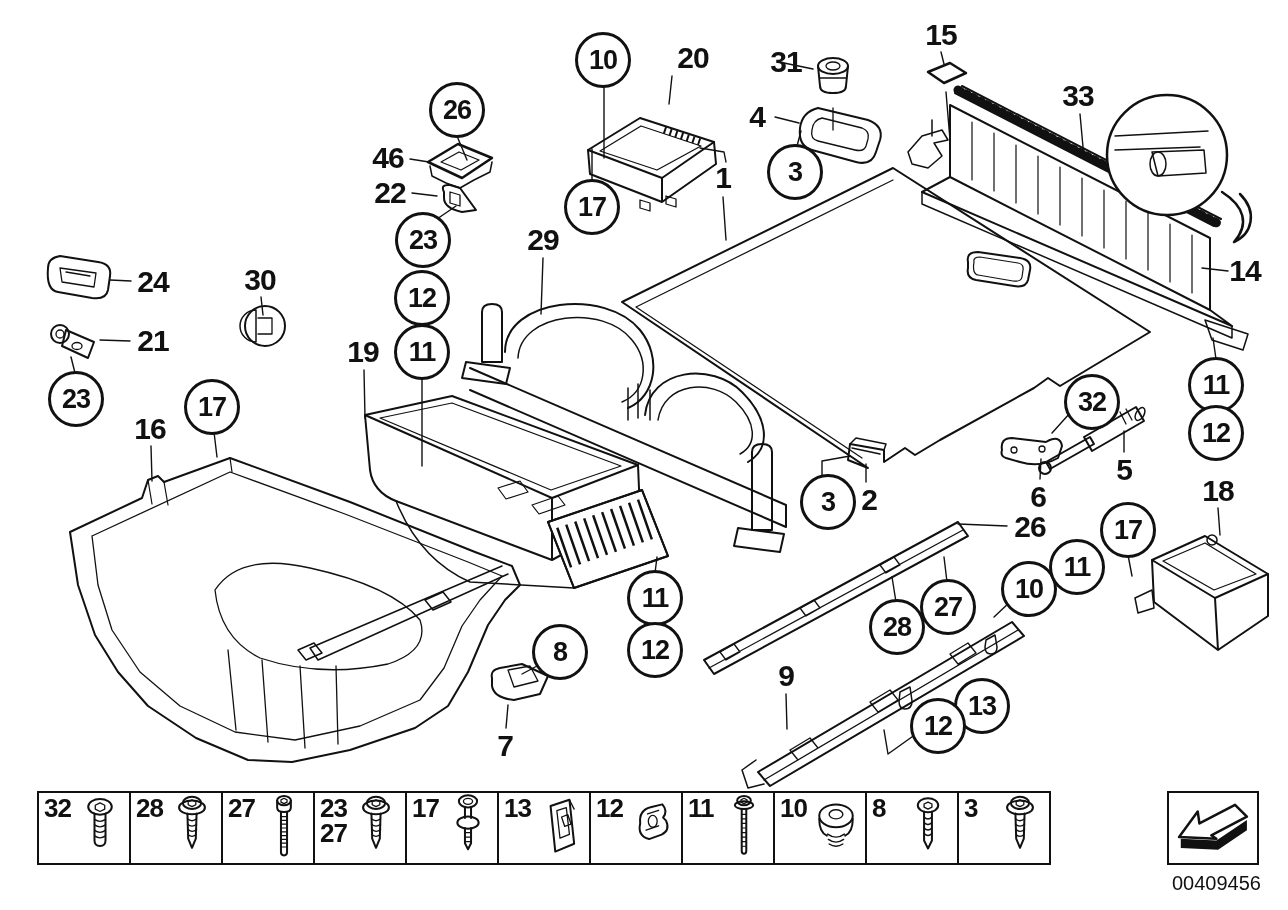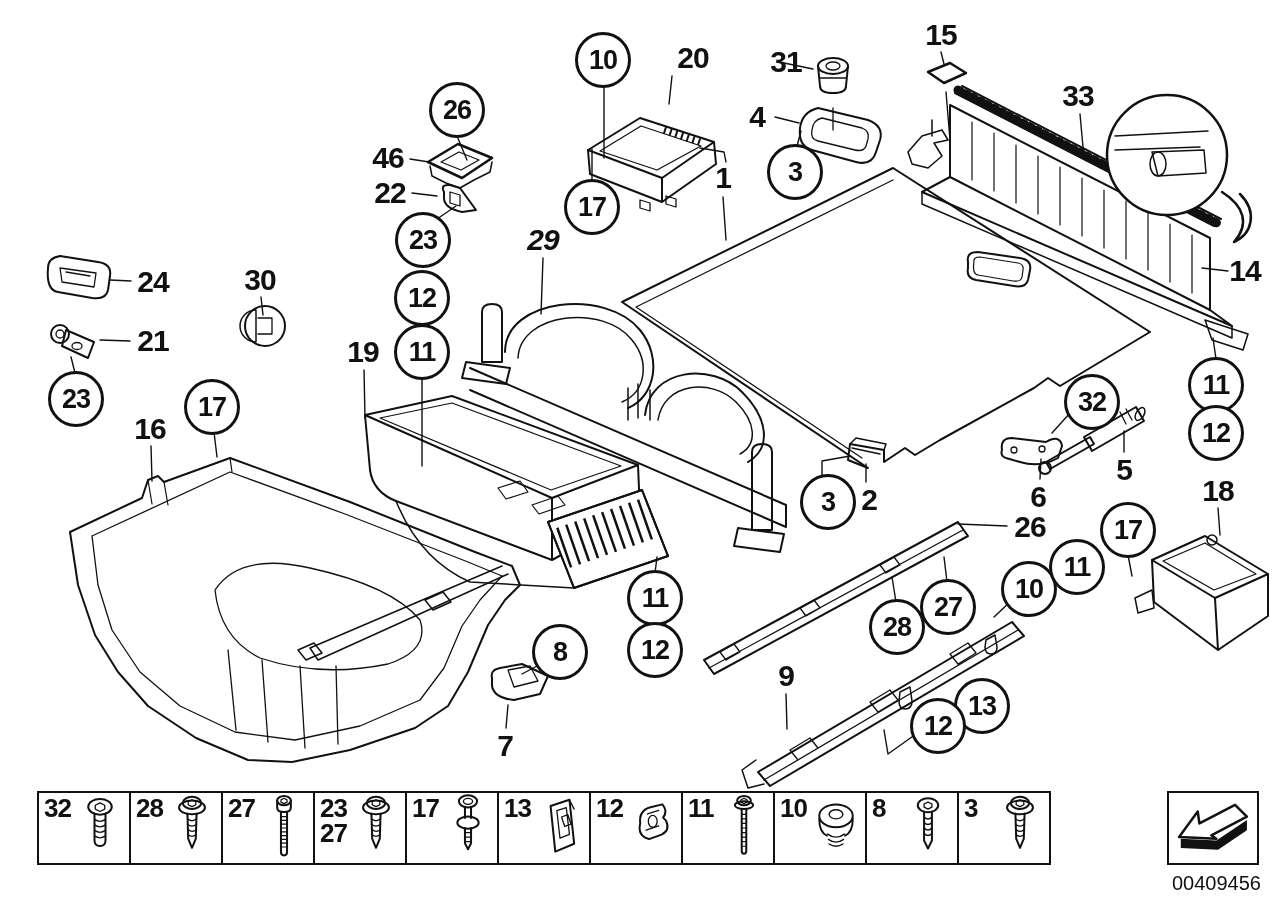--- a/index.html
+++ b/index.html
@@ -243,21 +243,21 @@
       <div class="callout circled" style="left: 1128px; top: 530px;">17</div>
       <div class="callout circled" style="left: 1216px; top: 385px;">11</div>
       <div class="callout circled" style="left: 1216px; top: 433px;">12</div>
       <div class="callout plain" style="left: 672px; top: 58px; margin-left: 21px;">20</div>
       <div class="callout plain" style="left: 762px; top: 62px; margin-left: 24px;">31</div>
       <div class="callout plain" style="left: 757px; top: 117px;">4</div>
       <div class="callout plain" style="left: 941px; top: 35px;">15</div>
       <div class="callout plain" style="left: 1078px; top: 96px;">33</div>
       <div class="callout plain" style="left: 723px; top: 178px;">1</div>
       <div class="callout plain" style="left: 1245px; top: 271px;">14</div>
-      <div class="callout plain" style="left: 543px; top: 240px; font-style: italic;">29</div>
+      <div class="callout plain" style="left: 543px; top: 240px;">29</div>
       <div class="callout plain" style="left: 388px; top: 158px;">46</div>
       <div class="callout plain" style="left: 390px; top: 193px;">22</div>
       <div class="callout plain" style="left: 363px; top: 352px;">19</div>
       <div class="callout plain" style="left: 153px; top: 282px; text-align: center;">24</div>
       <div class="callout plain" style="left: 153px; top: 341px;">21</div>
       <div class="callout plain" style="left: 260px; top: 280px; text-align: right;">30</div>
       <div class="callout plain" style="left: 150px; top: 429px;">16</div>
       <div class="callout plain" style="left: 869px; top: 500px;">2</div>
       <div class="callout plain" style="left: 1124px; top: 470px;">5</div>
       <div class="callout plain" style="left: 1038px; top: 497px;">6</div>

